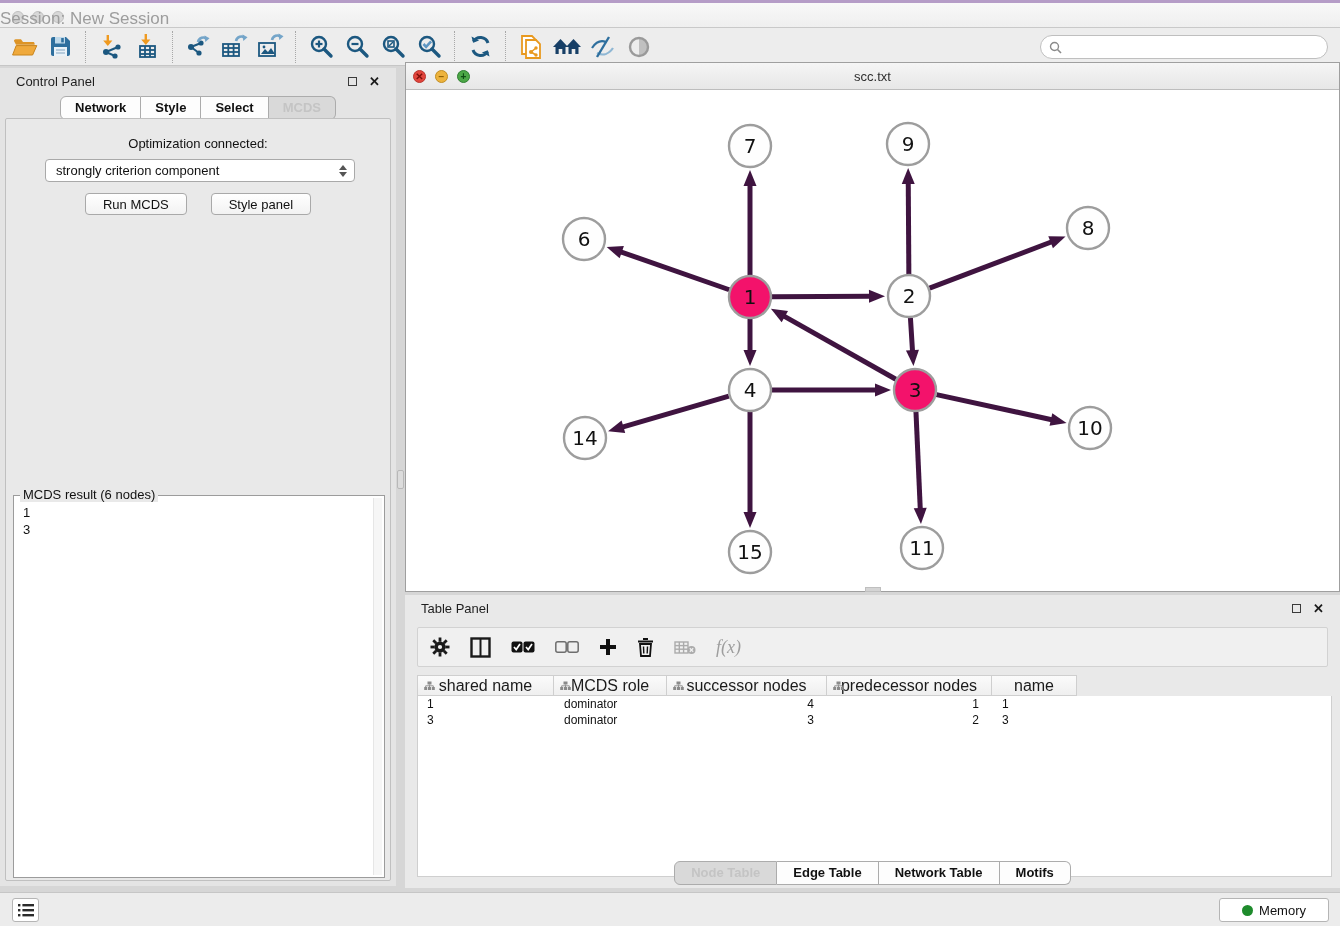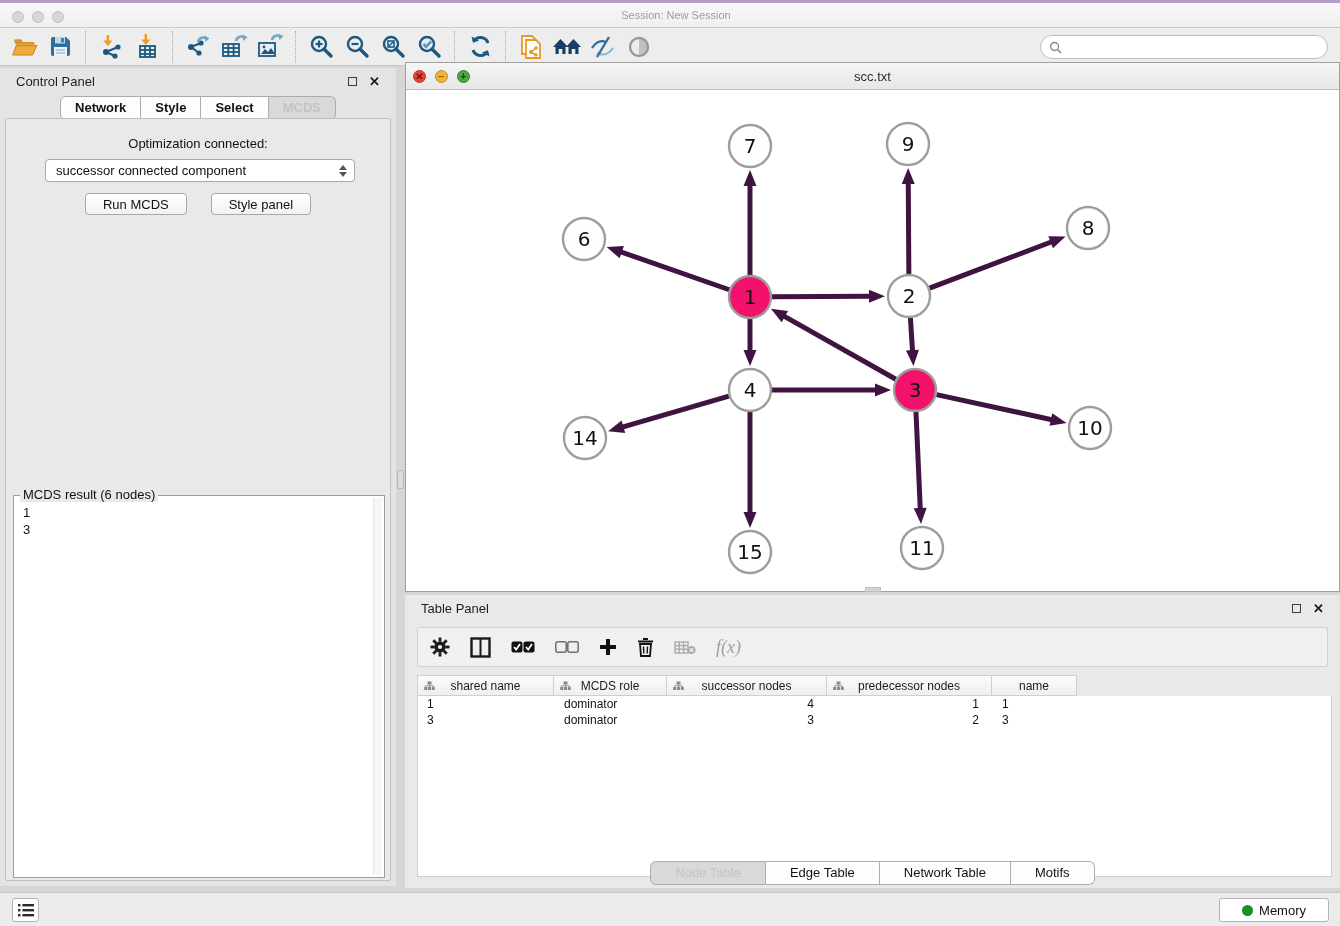--- a/index.html
+++ b/index.html
@@ -5,21 +5,21 @@
   * { margin:0; padding:0; box-sizing:border-box; }
   html,body { width:1340px; height:926px; }
   body { font-family:"Liberation Sans", sans-serif; background:#D6D6D6; position:relative; overflow:hidden; }
   #root { position:absolute; inset:0; }
 
   
   .titlebar { position:absolute; left:0; top:0; width:1340px; height:28px;
     background:linear-gradient(#F8F8F8,#EFEFEF); border-bottom:1px solid #C9C9C9; border-top:3px solid #B59CC7; }
   .traffic { position:absolute; left:12px; top:8px; display:flex; gap:8px; }
   .traffic .dot { width:12px; height:12px; border-radius:50%; background:#D8D8D8; border:1px solid #C0C0C0; }
-  .win-title { position:absolute; left:12px; right:0; top:6px; text-align:center; font-size:11px; color:#9D9D9D; }
+  .win-title { position:absolute; left:0; right:0; top:6px; text-align:left; font-size:17px; color:#9D9D9D; }
 
   
   .toolbar { position:absolute; left:0; top:28px; width:1340px; height:38px;
     background:#EDEDED; border-bottom:1px solid #C6C6C6; display:flex; align-items:center; padding-left:6px; }
   .tbtn { width:36px; height:32px; display:flex; align-items:center; justify-content:center; }
   .sep { width:1px; height:32px; border-left:1px dotted #A8A8A8; margin:0 7px; }
   .searchbox { position:absolute; right:12px; top:7px; width:288px; height:24px; background:#FFF;
     border:1px solid #BFBFBF; border-radius:12px; display:flex; align-items:center; padding-left:8px; }
   .searchbox input { border:none; outline:none; flex:1; font-size:12px; background:transparent; padding-left:5px; font-family:"Liberation Sans",sans-serif;}
 
@@ -78,31 +78,31 @@
   .table-panel { position:absolute; left:405px; top:595px; width:935px; height:293px; background:#E9E9E9; }
   .tp-toolbar { position:absolute; left:12px; top:32px; width:911px; height:40px;
     background:#F0F0F0; border:1px solid #D2D2D2; border-radius:2px; display:flex; align-items:center; gap:20px; padding-left:12px; }
   .tico { display:flex; align-items:center; justify-content:center; }
   .fx { font-family:"Liberation Serif", serif; font-style:italic; font-size:18px; color:#9E9E9E; }
 
   .ttable { position:absolute; left:12px; top:80px; width:915px; }
   .thead { display:flex; }
   .hcell { position:relative; height:21px; background:linear-gradient(#FBFBFB,#EFEFEF);
     border:1px solid #CFCFCF; border-left:none; display:flex; align-items:center; justify-content:center;
-    font-size:12px; color:#1B1B1B; }
+    font-size:16px; color:#1B1B1B; }
   .hcell:first-child { border-left:1px solid #CFCFCF; }
   .hcell svg { position:absolute; left:6px; }
   .tbody-white { background:#FFF; width:915px; height:181px; border:1px solid #CFCFCF; border-top:none; }
   .trow { display:flex; height:16px; align-items:center; }
   .tcell { font-size:12px; color:#111; overflow:hidden; white-space:nowrap; }
   .c0 { width:137px; } .c1 { width:113px; } .c2 { width:160px; } .c3 { width:165px; } .c4 { width:85px; }
   .a-left { padding-left:9px; text-align:left; } .a-right { padding-right:14px; text-align:right; }
 
   .tp-tabs { position:absolute; left:0; bottom:3px; width:100%; display:flex; justify-content:center; }
-  .tp-tabs .tab { font-weight:normal; padding:3px 24px 4px; }
+  .tp-tabs .tab { font-weight:bold; padding:3px 16px 4px; }
 
   
   .statusbar { position:absolute; left:0; top:892px; width:1340px; height:34px;
     background:#ECECEC; border-top:1px solid #C6C6C6; }
   .list-btn { position:absolute; left:12px; top:5px; width:27px; height:24px; background:#FFF;
     border:1px solid #B5B5B5; border-radius:3px; display:flex; align-items:center; justify-content:center; }
   .mem-btn { position:absolute; right:11px; top:5px; height:24px; background:#FFF; border:1px solid #B5B5B5;
     border-radius:3px; display:flex; align-items:center; gap:6px; padding:0 22px; font-size:13px; color:#111; }
   .mem-dot { width:11px; height:11px; border-radius:50%; background:#1E8B2C; }
 </style>
@@ -286,21 +286,21 @@
     </div>
     <div class="cp-tabs">
       <div class="tab">Network</div>
       <div class="tab">Style</div>
       <div class="tab">Select</div>
       <div class="tab last active">MCDS</div>
     </div>
     <div class="cp-content">
       <div class="opt-label">Optimization connected:</div>
       <div class="criterion">
-        <span>successor connected component</span>
+        <span>strongly criterion component</span>
         <span class="stepper">
             <i class="up"></i>
             <i class="dn"></i>
           </span>
       </div>
       <div class="cp-buttons">
         <button class="mac-btn">Run MCDS</button>
         <button class="mac-btn">Style panel</button>
       </div>
       <div class="groupbox">

